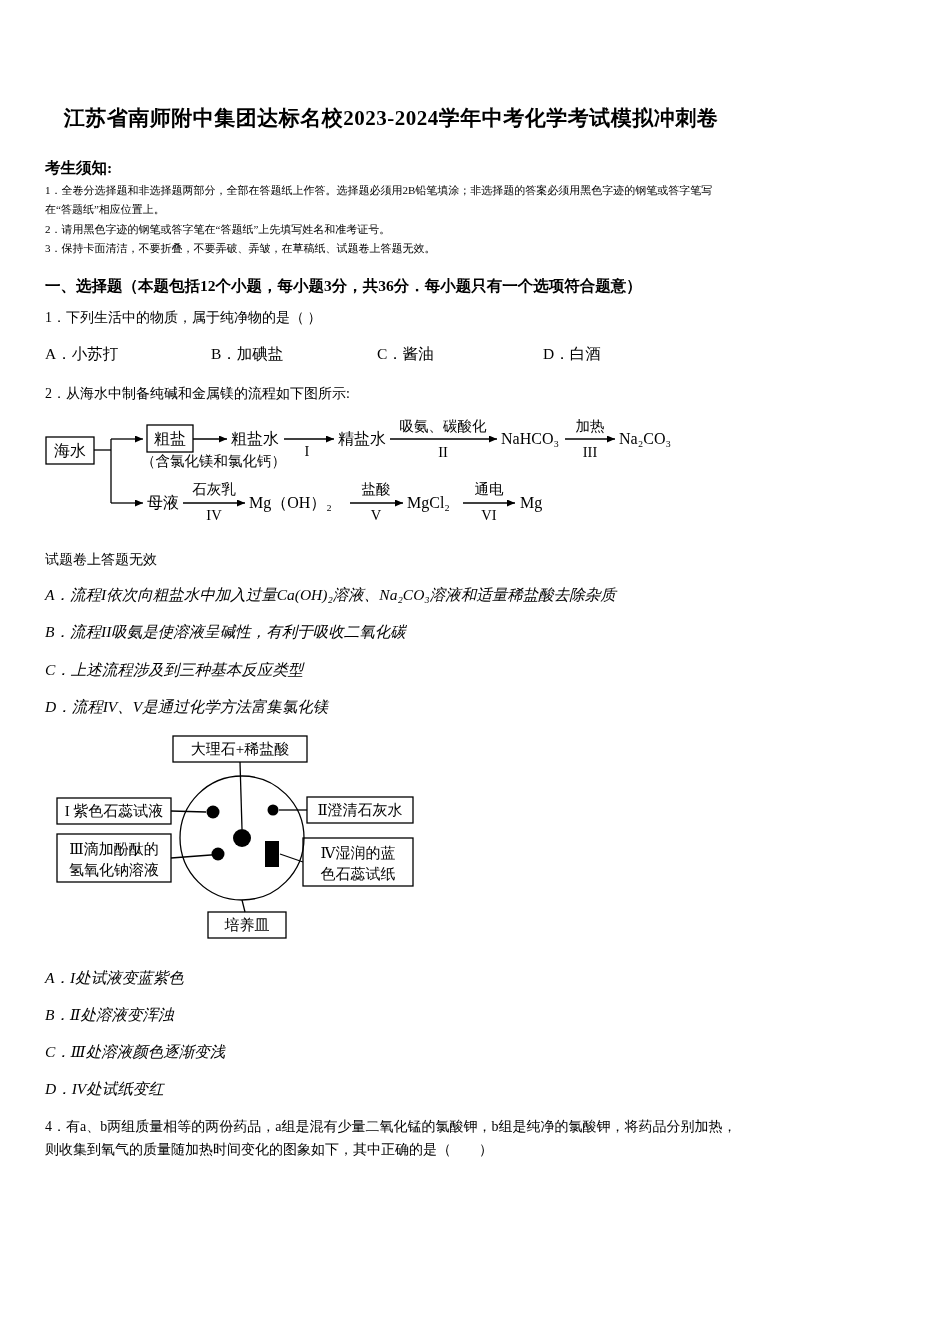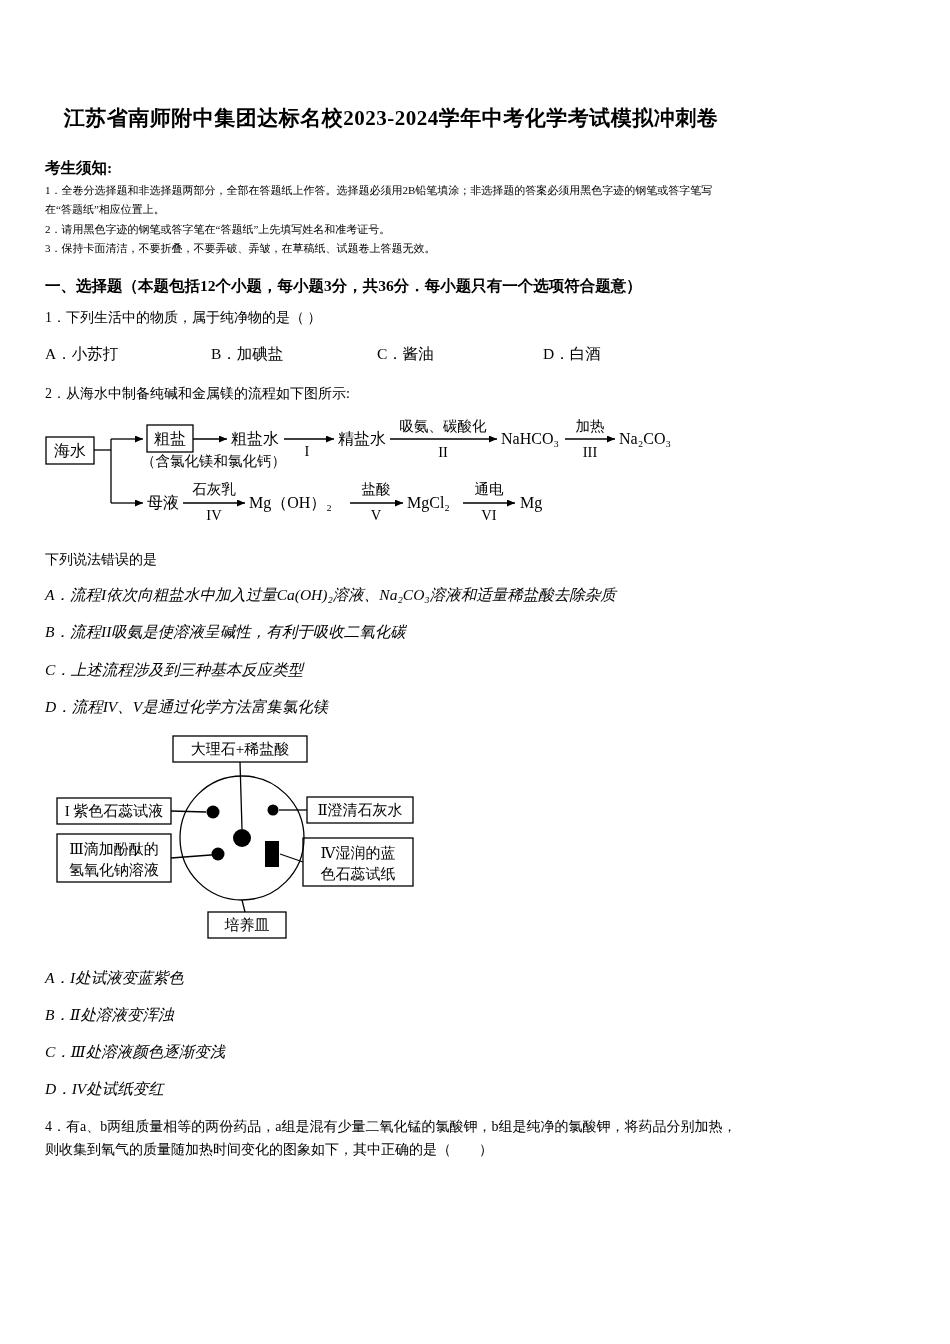--- a/index.html
+++ b/index.html
@@ -103,21 +103,21 @@
       <text class="ftext-sm" x="331" y="75" text-anchor="middle">盐酸</text>
       <text class="ftext-sm" x="331" y="101" text-anchor="middle">V</text>
       <text class="ftext" x="362" y="89">MgCl₂</text>
       <line class="fline" x1="418" y1="84" x2="470" y2="84" marker-end="url(#arr)"></line>
       <text class="ftext-sm" x="444" y="75" text-anchor="middle">通电</text>
       <text class="ftext-sm" x="444" y="101" text-anchor="middle">VI</text>
       <text class="ftext" x="475" y="89">Mg</text>
     </svg>
   </div>
 
-  <p class="q-text">下列说法错误的是</p>
+  <p class="q-text">试题卷上答题无效</p>
   <p class="opt">A．流程I依次向粗盐水中加入过量Ca(OH)₂溶液、Na₂CO₃溶液和适量稀盐酸去除杂质</p>
   <p class="opt">B．流程II吸氨是使溶液呈碱性，有利于吸收二氧化碳</p>
   <p class="opt">C．上述流程涉及到三种基本反应类型</p>
   <p class="opt">D．流程IV、V是通过化学方法富集氯化镁</p>
 
 
   <div class="petri-wrap">
     <svg width="362" height="208" viewBox="0 0 362 208">
 
       <rect class="fbox" x="118" y="2" width="134" height="26"></rect>

